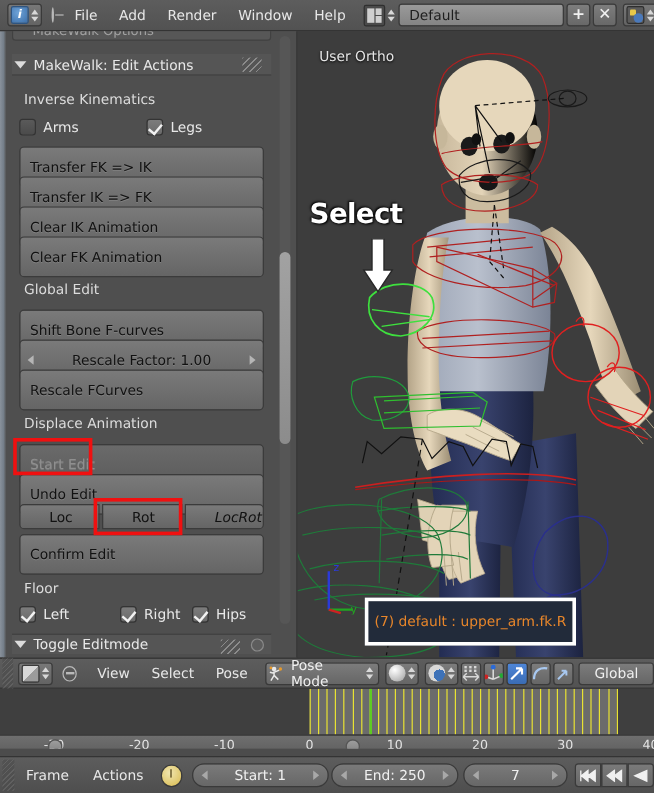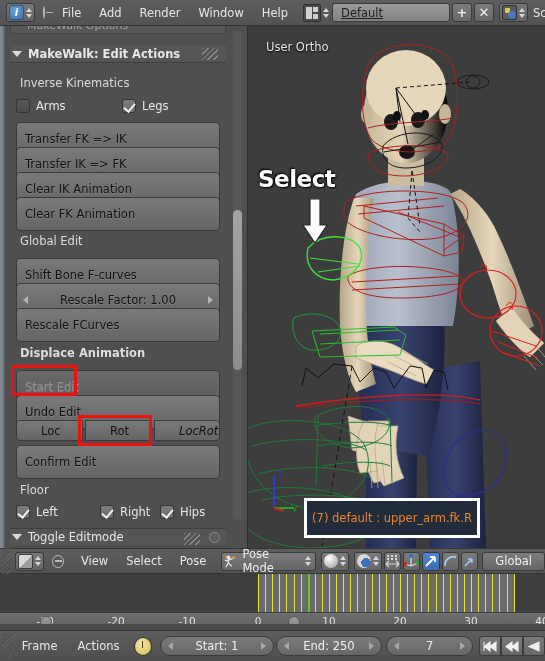--- a/index.html
+++ b/index.html
@@ -121,21 +121,21 @@
   .ghost-header {
     position:absolute; left:10px; top:-9px; width:216px; height:17px;
     background:#5a5a5a; border:1px solid #3d3d3d;border-radius:3px;
     color:#bdbdbd; font-size:11px; padding-left:16px; line-height:16px;
     opacity:.75;
   }
   .panel-header {
     position:absolute; left:10px; top:19px; width:216px; height:18px;
     background:#555555; border-bottom:1px solid #3f3f3f;
     display:flex;align-items:center;
-    color:#e8e8e8; font-size:11.5px; font-weight:700;
+    color:#e8e8e8; font-size:11.5px; font-weight:400;
   }
   .tri {
     width:0;height:0;border-left:5px solid transparent;border-right:5px solid transparent;
     border-top:6px solid #dcdcdc; margin:0 6px 0 2px;
   }
   .hatch {
     position:absolute; right:8px; width:16px;height:12px;
     background: repeating-linear-gradient(135deg,#8c8c8c 0 1px, transparent 1px 4px);
   }
   .section-label {
@@ -373,21 +373,21 @@
 
     <div class="layout-wrap">
       <div class="layout-icon">
           <b></b>
           <u></u>
         </div>
       <div class="spin">
           <i class="up"></i>
           <i class="dn"></i>
         </div>
-      <div class="text-field" style="width:118px;text-decoration:underline;">Default</div>
+      <div class="text-field" style="width:138px;">Default</div>
       <div class="sq-btn">+</div>
       <div class="sq-btn">✕</div>
     </div>
 
     <div class="scene-sel">
       <div class="scene-icon"></div>
       <div class="spin">
           <i class="up"></i>
           <i class="dn"></i>
         </div>
@@ -424,21 +424,21 @@
 
     <div class="section-label" style="top:208px;">Global Edit</div>
     <div class="pbtn" style="top:232px;">Shift Bone F-curves</div>
     <div class="pbtn slider" style="top:257px;">
       <span class="slider-arrow l"></span>
       <span>Rescale Factor: 1.00</span>
       <span class="slider-arrow r"></span>
     </div>
     <div class="pbtn" style="top:282px;">Rescale FCurves</div>
 
-    <div class="section-label" style="top:320px;font-weight:bold;">Displace Animation</div>
+    <div class="section-label" style="top:320px;">Displace Animation</div>
     <div class="pbtn disabled" style="top:344px;">Start Edit</div>
     <div class="pbtn" style="top:369px;">Undo Edit</div>
 
     <div class="tri-btn-row" style="left:16px; top:394px;">
       <div class="tri-btn" style="width:67px; border-radius:4px 0 0 4px;">Loc</div>
       <div class="tri-btn" style="width:67px;">Rot</div>
       <div class="tri-btn" style="width:66px; border-radius:0 4px 4px 0;font-style:italic;">LocRot</div>
     </div>
 
     <div class="pbtn" style="top:419px;">Confirm Edit</div>

